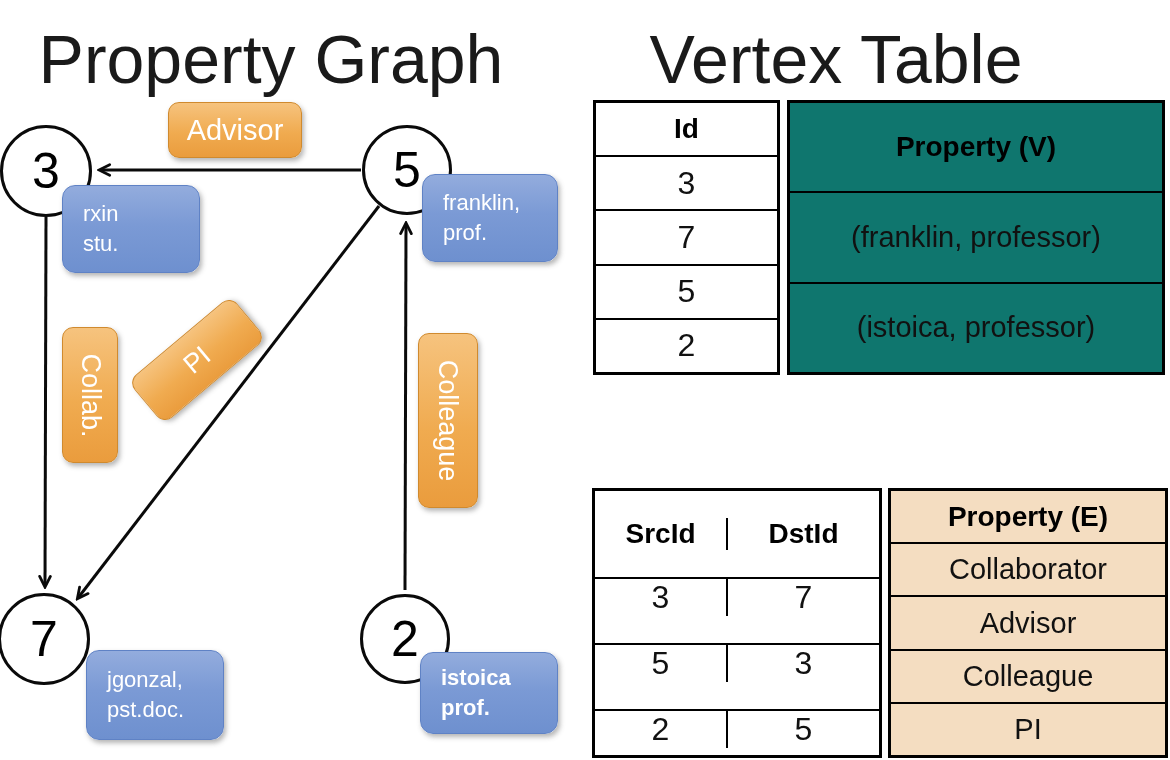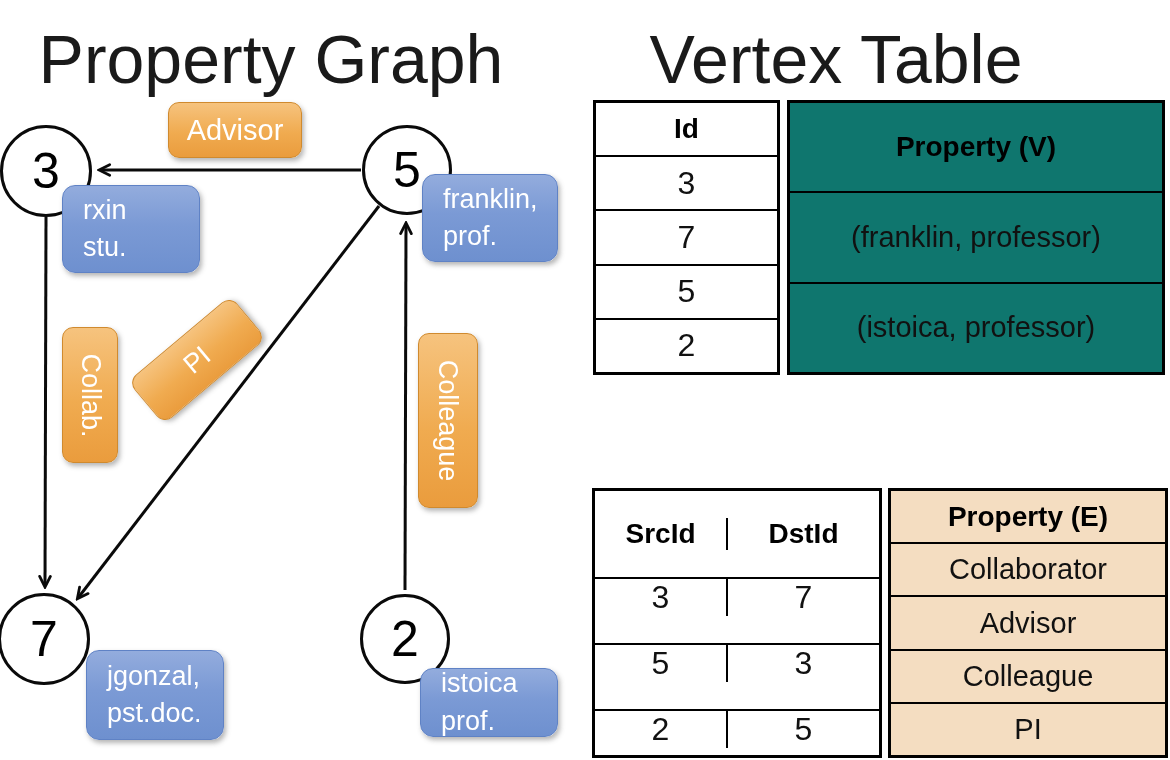--- a/index.html
+++ b/index.html
@@ -26,21 +26,21 @@
     display:flex;align-items:center;justify-content:center;
     color:#fff;font-size:29px;box-sizing:border-box;
   }
   .obox .vtext{transform:rotate(90deg);white-space:nowrap;font-size:27px;}
   
   .bbox{
     position:absolute;border-radius:13px;
     background:linear-gradient(180deg,#93acdd 0%,#7b9ad5 45%,#6e90cf 100%);
     border:1px solid #5f82c5;box-shadow:2px 3px 5px rgba(90,90,90,.45);
     display:flex;align-items:center;
-    color:#fff;font-size:27px;line-height:1.38;box-sizing:border-box;
+    color:#fff;font-size:22px;line-height:1.38;box-sizing:border-box;
     padding-left:20px;white-space:pre-line;
   }
   
   .tblwrap{position:absolute;display:flex;}
   .sub{
     display:flex;flex-direction:column;border:3px solid #000;box-sizing:border-box;
     background:#fff;
   }
   .cell{
     flex:1;display:flex;align-items:center;justify-content:center;
@@ -105,21 +105,21 @@
   <div class="obox" style="left:418px;top:333px;width:60px;height:175px;">
     <span class="vtext">Colleague</span>
   </div>
 
   <div class="bbox" style="left:62px;top:185px;width:138px;height:88px;">rxin
 stu.</div>
   <div class="bbox" style="left:422px;top:174px;width:136px;height:88px;">franklin,
 prof.</div>
   <div class="bbox" style="left:62px;top:650px;width:138px;height:90px;margin-left:24px;">jgonzal,
 pst.doc.</div>
-  <div class="bbox" style="left:420px;top:668px;width:138px;height:69px;">istoica
+  <div class="bbox" style="left:420px;top:652px;width:138px;height:82px;font-weight:bold;">istoica
 prof.</div>
 
   <div class="big-title" style="left:586px;top:20px;width:500px;">Vertex Table</div>
 
   <div class="tblwrap" style="left:593px;top:100px;width:572px;height:275px;gap:7px;">
     <div class="sub" style="width:187px;">
       <div class="cell hdr">Id</div>
       <div class="cell num">3</div>
       <div class="cell num">7</div>
       <div class="cell num">5</div>

